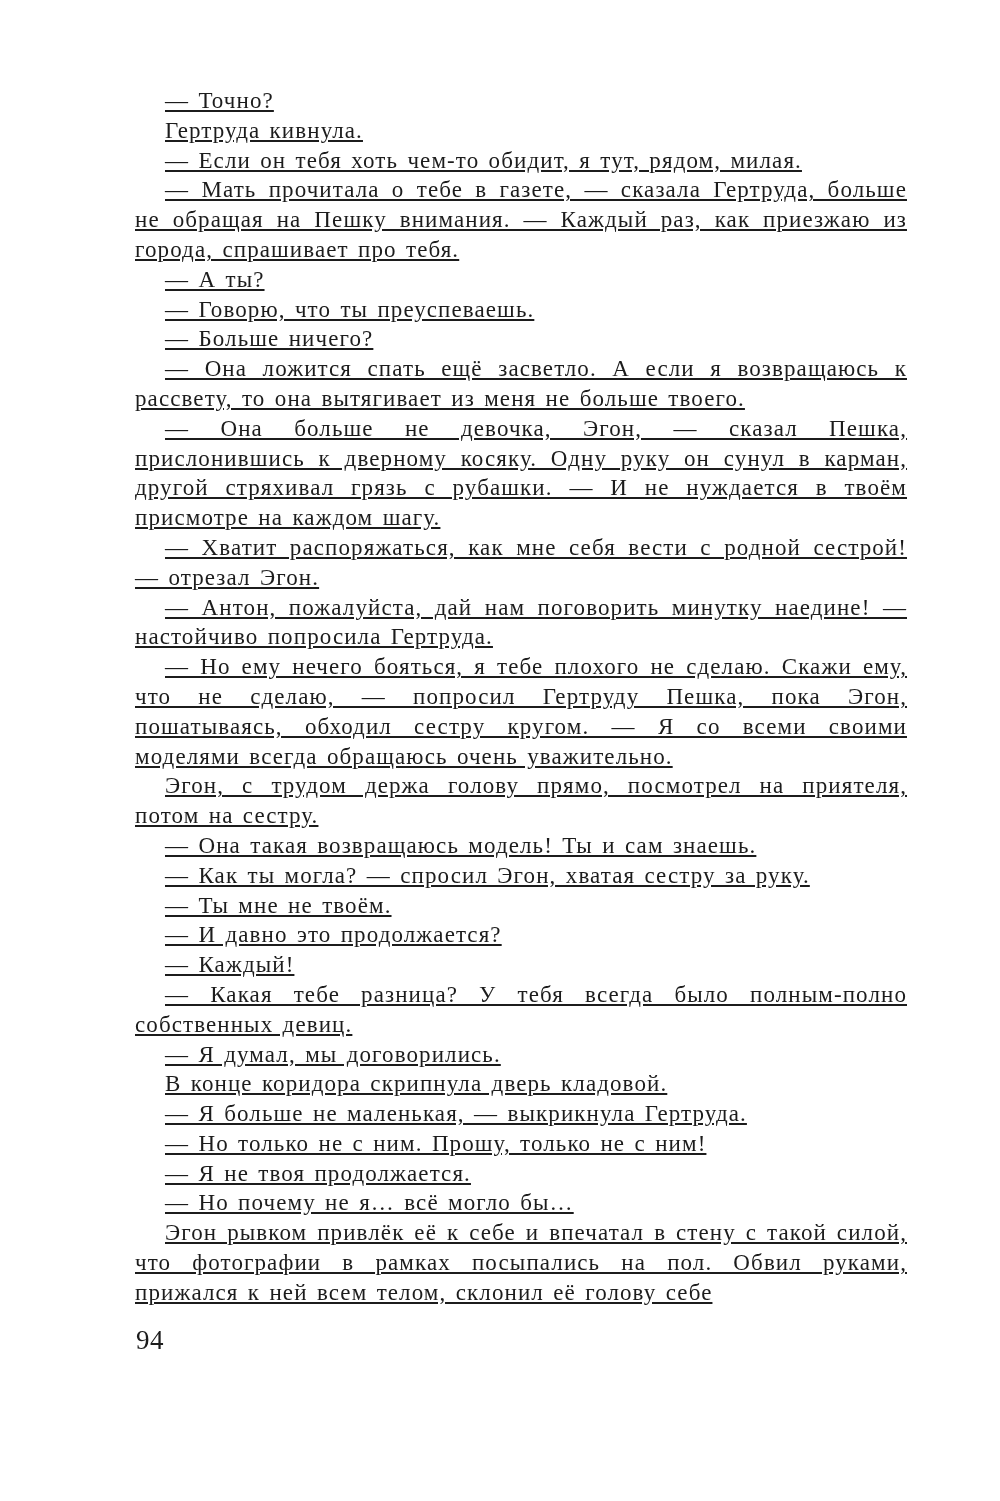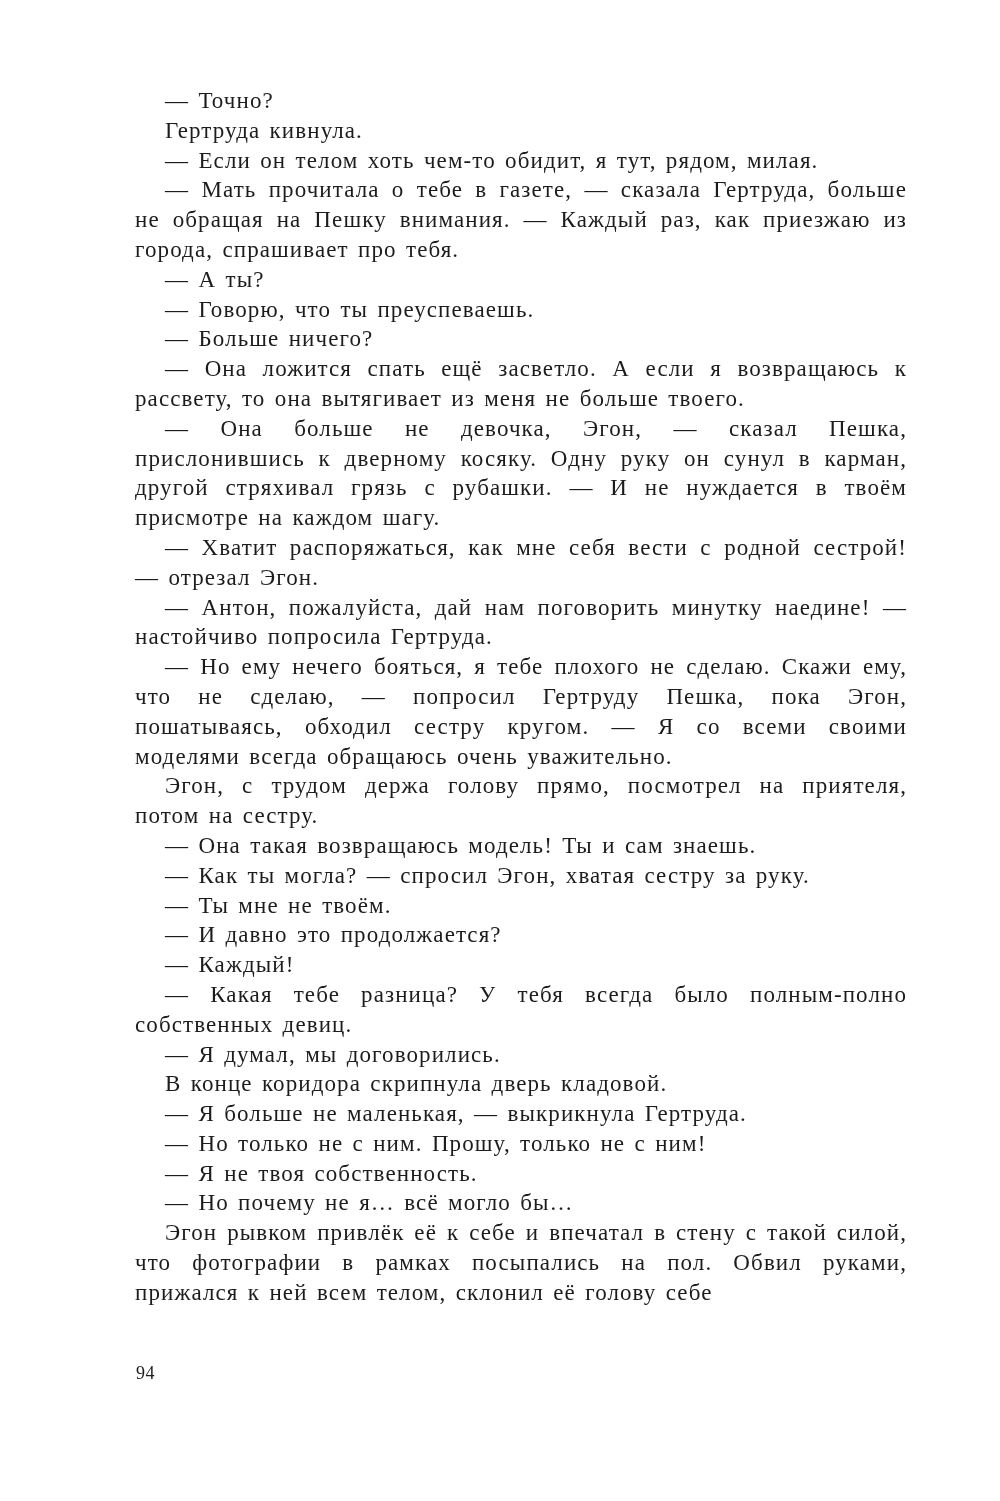--- a/index.html
+++ b/index.html
@@ -28,55 +28,56 @@
     font-size: 23px;
     line-height: 29.8px;
     letter-spacing: 1.1px;
     word-spacing: 2.5px;
     text-align: justify;
   }
   .text-block p {
     margin: 0;
     padding: 0;
     text-indent: 30px;
+    text-decoration: underline;
   }
   .page-number {
     position: absolute;
     left: 136px;
-    top: 1363px;
-    font-size: 18px;
+    top: 1325px;
+    font-size: 27px;
     letter-spacing: 0.5px;
   }
 </style>
 </head>
 <body>
 
 <div class="page">
   <div class="text-block">
       <p>— Точно?</p>
       <p>Гертруда кивнула.</p>
-      <p>— Если он телом хоть чем-то обидит, я тут, рядом, милая.</p>
+      <p>— Если он тебя хоть чем-то обидит, я тут, рядом, милая.</p>
       <p>— Мать прочитала о тебе в газете, — сказала Гертруда, больше не обращая на Пешку внимания. — Каждый раз, как приезжаю из города, спрашивает про тебя.</p>
       <p>— А ты?</p>
       <p>— Говорю, что ты преуспеваешь.</p>
       <p>— Больше ничего?</p>
       <p>— Она ложится спать ещё засветло. А если я возвращаюсь к рассвету, то она вытягивает из меня не больше твоего.</p>
       <p>— Она больше не девочка, Эгон, — сказал Пешка, прислонившись к дверному косяку. Одну руку он сунул в карман, другой стряхивал грязь с рубашки. — И не нуждается в твоём присмотре на каждом шагу.</p>
       <p>— Хватит распоряжаться, как мне себя вести с родной сестрой! — отрезал Эгон.</p>
       <p>— Антон, пожалуйста, дай нам поговорить минутку наедине! — настойчиво попросила Гертруда.</p>
       <p>— Но ему нечего бояться, я тебе плохого не сделаю. Скажи ему, что не сделаю, — попросил Гертруду Пешка, пока Эгон, пошатываясь, обходил сестру кругом. — Я со всеми своими моделями всегда обращаюсь очень уважительно.</p>
       <p>Эгон, с трудом держа голову прямо, посмотрел на приятеля, потом на сестру.</p>
       <p>— Она такая возвращаюсь модель! Ты и сам знаешь.</p>
       <p>— Как ты могла? — спросил Эгон, хватая сестру за руку.</p>
       <p>— Ты мне не твоём.</p>
       <p>— И давно это продолжается?</p>
       <p>— Каждый!</p>
       <p>— Какая тебе разница? У тебя всегда было полным-полно собственных девиц.</p>
       <p>— Я думал, мы договорились.</p>
       <p>В конце коридора скрипнула дверь кладовой.</p>
       <p>— Я больше не маленькая, — выкрикнула Гертруда.</p>
       <p>— Но только не с ним. Прошу, только не с ним!</p>
-      <p>— Я не твоя собственность.</p>
+      <p>— Я не твоя продолжается.</p>
       <p>— Но почему не я… всё могло бы…</p>
       <p>Эгон рывком привлёк её к себе и впечатал в стену с такой силой, что фотографии в рамках посыпались на пол. Обвил руками, прижался к ней всем телом, склонил её голову себе</p>
     </div>
   <div class="page-number">94</div>
 </div>
 
 </body></html>

